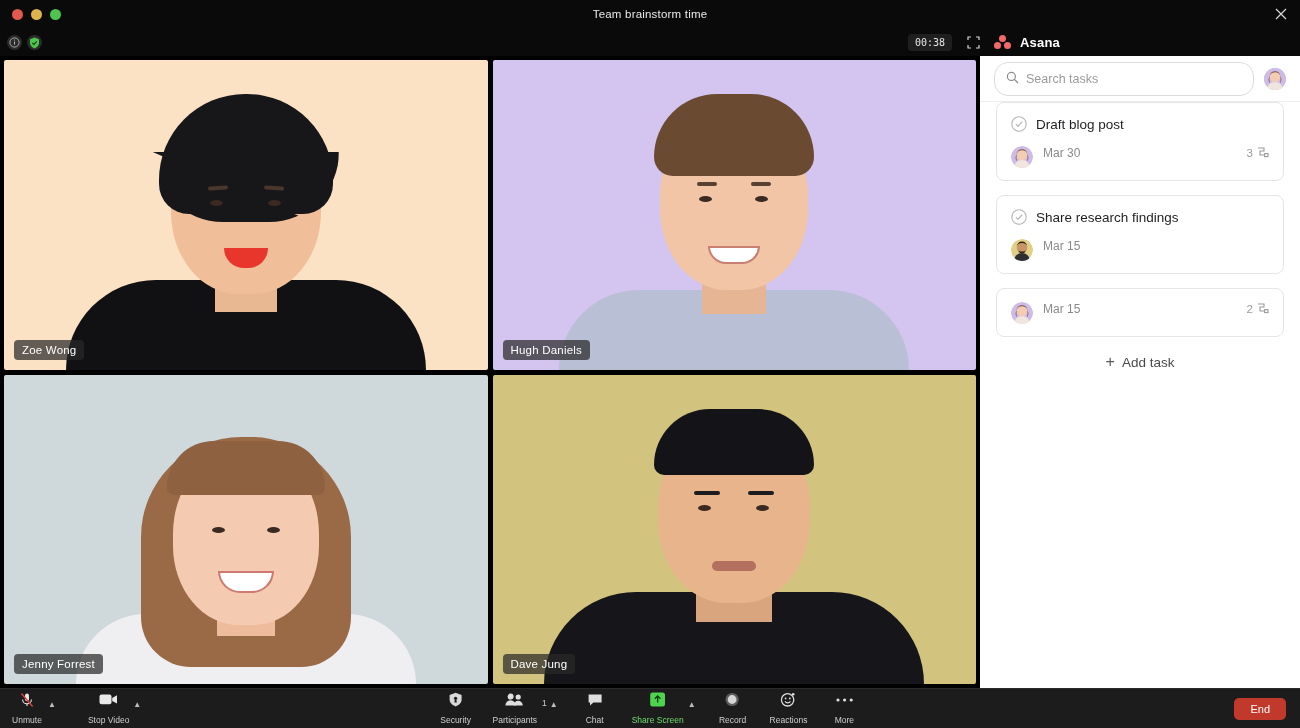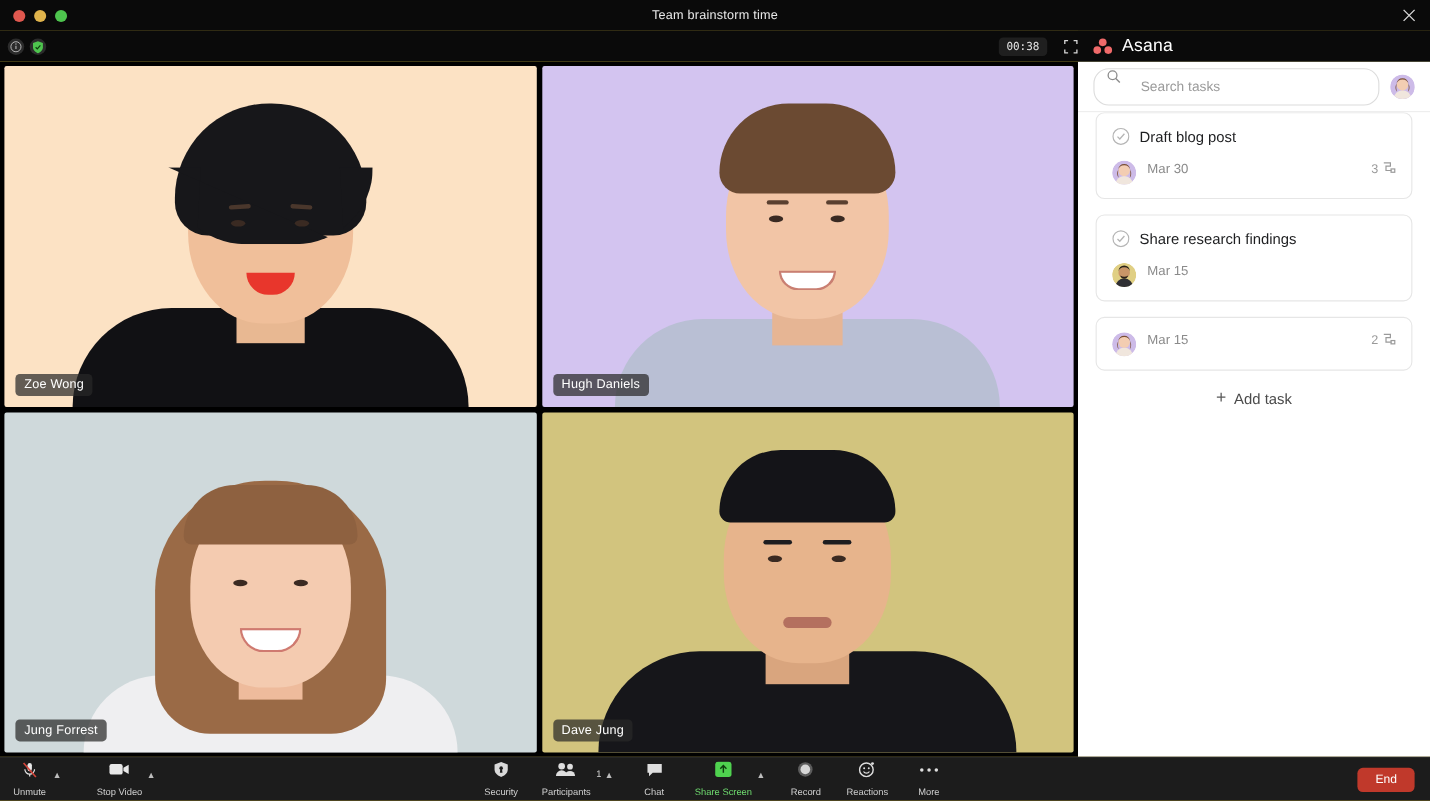--- a/index.html
+++ b/index.html
@@ -190,37 +190,38 @@
   }
   .asana-logo i {
     position: absolute;
     width: 7px; height: 7px;
     border-radius: 50%;
     background: #f06a6a;
   }
   .asana-logo i.a { left: 5px; top: 0; }
   .asana-logo i.b { left: 0; top: 7px; }
   .asana-logo i.c { left: 10px; top: 7px; }
-  .brand-name { color: #fff; font-size: 16px; font-weight: normal; letter-spacing: .2px; }
+  .brand-name { color: #fff; font-size: 13px; font-weight: bold; letter-spacing: .2px; }
 
   .panel-search {
     flex: 0 0 46px;
     display: flex;
     align-items: center;
     gap: 10px;
     padding: 0 14px;
     border-bottom: 1px solid #ededed;
   }
   .search-box {
     flex: 1;
     height: 34px;
     border: 1px solid #dcdcdc;
     border-radius: 14px;
     display: flex;
-    gap: 18px;
+    align-items: center;
+    gap: 7px;
     padding: 0 11px;
     background: #fff;
   }
   .search-box input {
     border: 0; outline: 0;
     font-size: 12.5px;
     color: #333;
     font-family: "Liberation Sans", sans-serif;
     width: 100%;
     background: transparent;
@@ -439,21 +440,21 @@
         <div class="portrait">
           <div class="shoulders" style="background:#efeff1; width:340px; height:70px;"></div>
           <div class="hair" style="width:210px; height:230px; top:62px; background:#9a6a46; border-radius:100px 100px 50px 50px;"></div>
           <div class="neck" style="background:#eebb9c; width:58px; height:64px; bottom:48px;"></div>
           <div class="head" style="width:146px; height:176px; top:74px; background:#f4cbb0;"></div>
           <div class="hair" style="width:158px; height:54px; top:66px; background:#8e6140; border-radius:76px 76px 12px 12px;"></div>
           <div class="eye" style="left:calc(50% - 34px); top:152px;"></div>
           <div class="eye" style="left:calc(50% + 21px); top:152px;"></div>
           <div class="mouth" style="width:56px; height:22px; top:196px; background:#ffffff; border:2px solid #cf7a70;"></div>
         </div>
-        <div class="name-tag">Jung Forrest</div>
+        <div class="name-tag">Jenny Forrest</div>
       </div>
 
       <div class="tile" style="background:#D2C47E">
         <div class="portrait">
           <div class="shoulders" style="background:#16161a; width:380px; height:92px;"></div>
           <div class="neck" style="background:#d9a57e; width:76px; height:80px; bottom:62px;"></div>
           <div class="head" style="width:152px; height:182px; top:46px; background:#e7b48c;"></div>
           <div class="hair" style="width:160px; height:66px; top:34px; background:#141418; border-radius:78px 78px 14px 14px;"></div>
           <div class="brow" style="left:calc(50% - 40px); top:116px; background:#1d1d20; width:26px;"></div>
           <div class="brow" style="left:calc(50% + 14px); top:116px; background:#1d1d20; width:26px;"></div>

